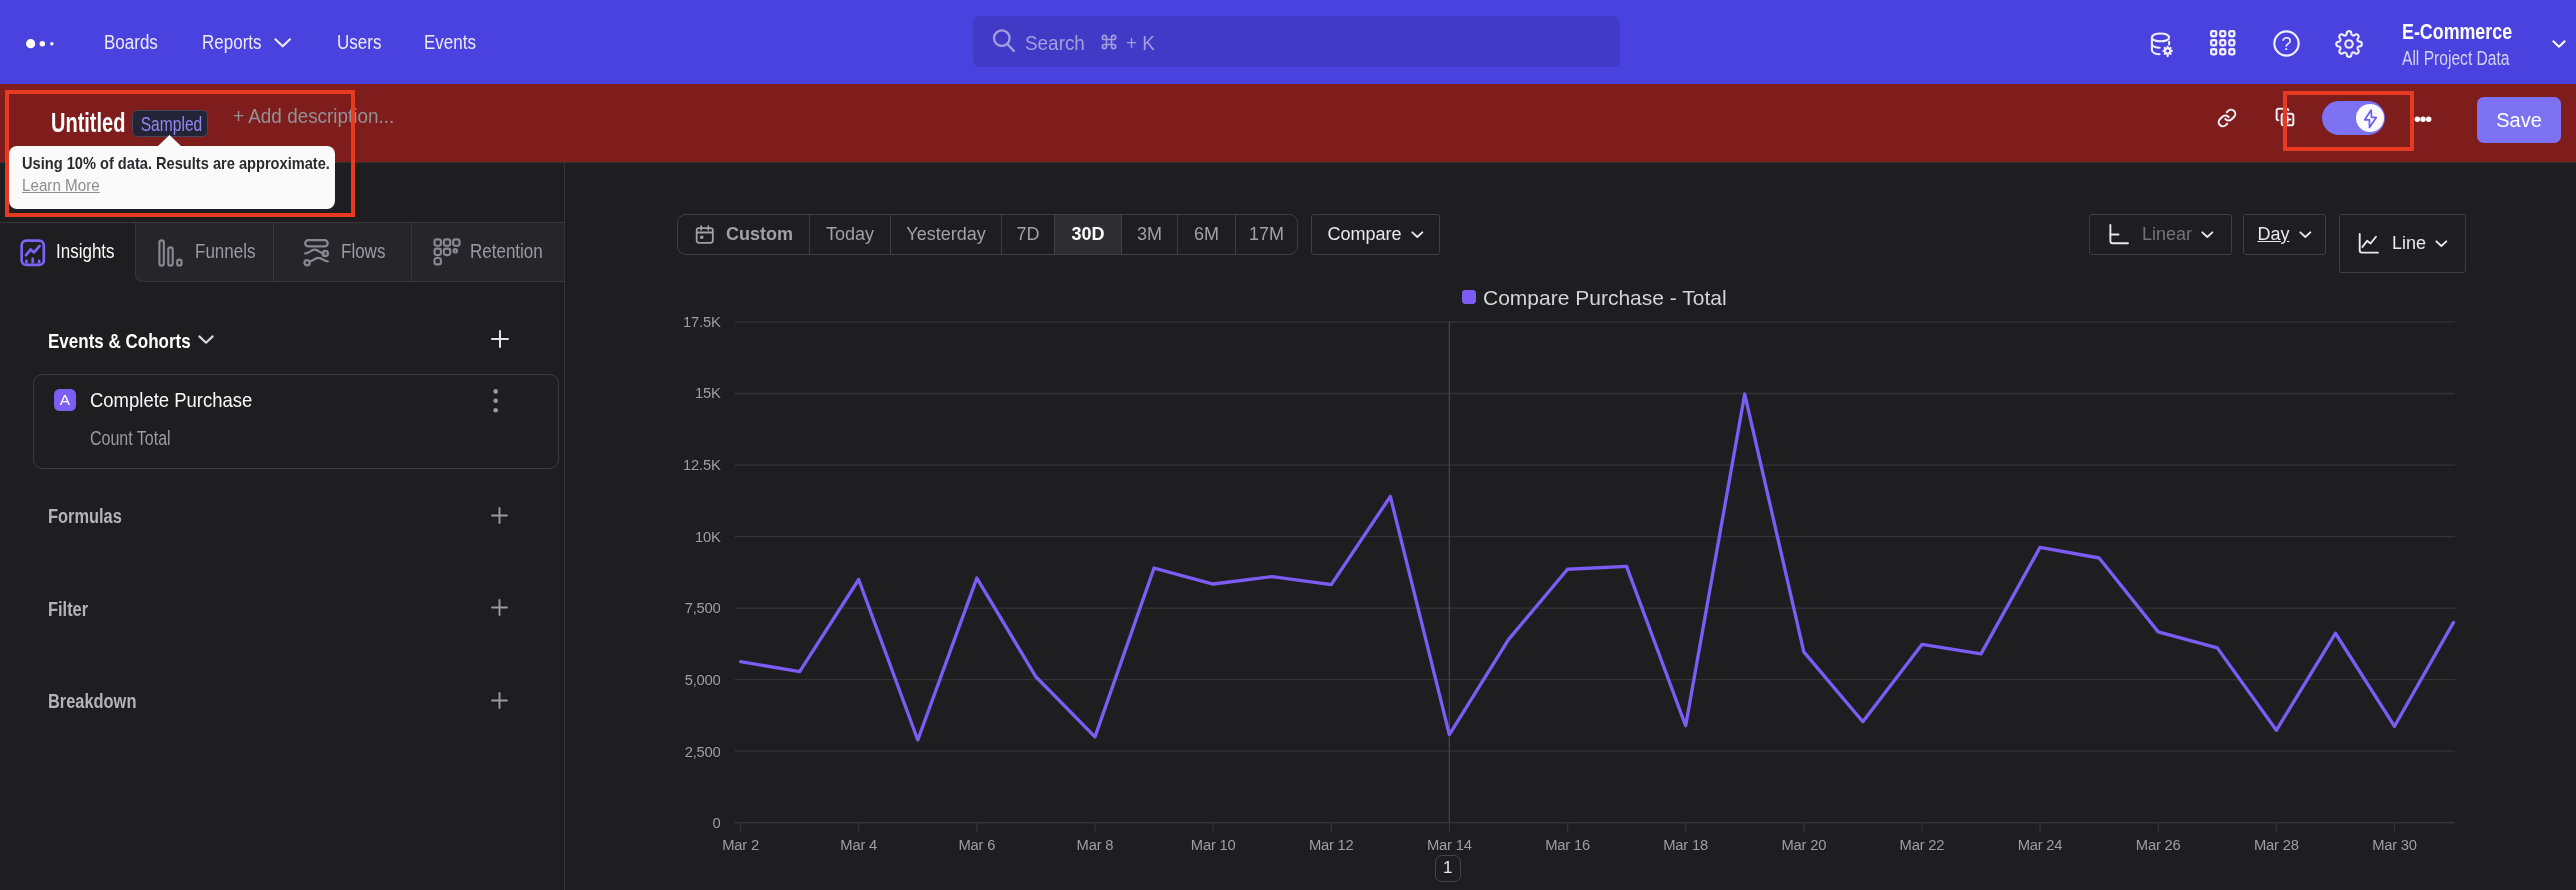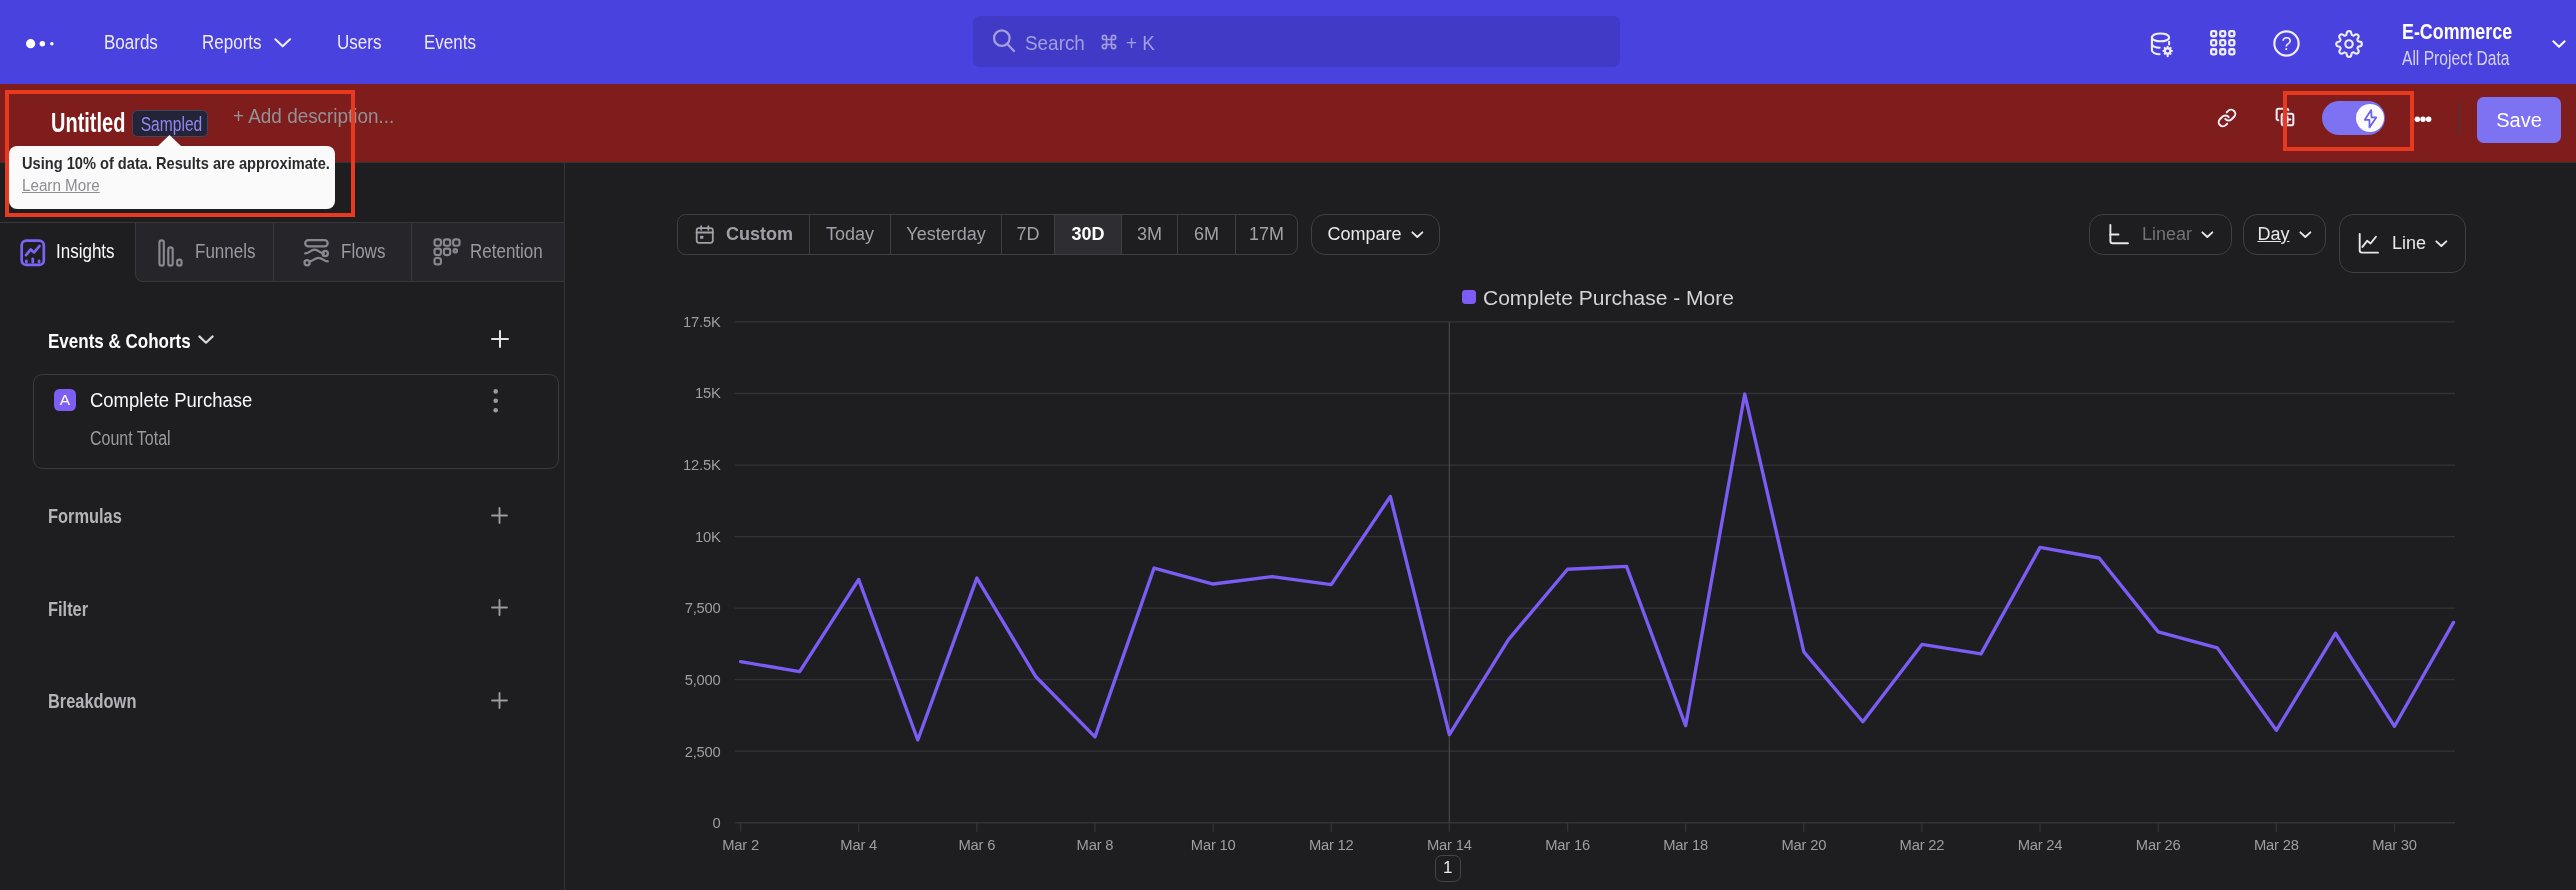--- a/index.html
+++ b/index.html
@@ -10,21 +10,21 @@
   
   #header{position:absolute;left:0;top:0;width:2576px;height:84px;background:#4a42df;}
   .nav{position:absolute;top:0;height:84px;line-height:84px;color:#eceaf6;font-size:20px;}
   
   #titlebar{position:absolute;left:0;top:84px;width:2576px;height:78px;background:#7f1d1d;border-bottom:1.3px solid #343438;}
   
   #sidebar{position:absolute;left:0;top:162px;width:564px;height:729px;border-right:1.3px solid #343438;}
   .tab{position:absolute;top:223px;height:59px;background:#26262a;}
   
   .sqb{transform-origin:0 50%;}
-  .btn{position:absolute;border:1.3px solid #3f3f44;border-radius:14px;color:#a0a0a6;
+  .btn{position:absolute;border:1.3px solid #3f3f44;border-radius:3px;color:#a0a0a6;
        display:flex;align-items:center;justify-content:center;font-size:18px;}
 </style>
 </head>
 <body>
 <div id="root">
 
   <div id="header">
     <svg class="abs" style="left:24px;top:37px" width="34" height="13.4" viewBox="0 0 50 20">
       <circle cx="9.5" cy="10" r="6.9" fill="#fff"></circle>
       <circle cx="27" cy="10" r="4.1" fill="#fff"></circle>
@@ -238,21 +238,21 @@
         <path d="M4 3v24c0 2 1.3 3.5 3.4 3.5H31"></path>
         <path d="M8 22 L15 13 L20 17 L28 7"></path>
       </svg>
     Line
     <svg style="margin-left:9.4px" width="12.7" height="7.4" viewBox="0 0 19 11" fill="none" stroke="#e8e8ec" stroke-width="2.8" stroke-linecap="round" stroke-linejoin="round">
         <path d="M2 2 L9.5 9 L17 2"></path>
       </svg>
   </div>
 
   <div class="abs" style="left:1462px;top:290px;width:14px;height:14px;border-radius:3.4px;background:#7b5cf5;"></div>
-  <div class="abs" style="left:1483px;top:286px;color:#d4d4d8;font-size:21px;">Complete Purchase - More</div>
+  <div class="abs" style="left:1483px;top:286px;color:#d4d4d8;font-size:21px;">Compare Purchase - Total</div>
 
   <svg class="abs" style="left:0;top:0" width="2576" height="890" viewBox="0 0 3840 1327" fill="none">
     <g stroke="#333338" stroke-width="2">
       <line x1="1095" y1="1226.7" x2="3660" y2="1226.7"></line>
       <line x1="1095" y1="1120" x2="3660" y2="1120"></line>
       <line x1="1095" y1="1013.4" x2="3660" y2="1013.4"></line>
       <line x1="1095" y1="906.7" x2="3660" y2="906.7"></line>
       <line x1="1095" y1="800" x2="3660" y2="800"></line>
       <line x1="1095" y1="693.4" x2="3660" y2="693.4"></line>
       <line x1="1095" y1="586.7" x2="3660" y2="586.7"></line>

